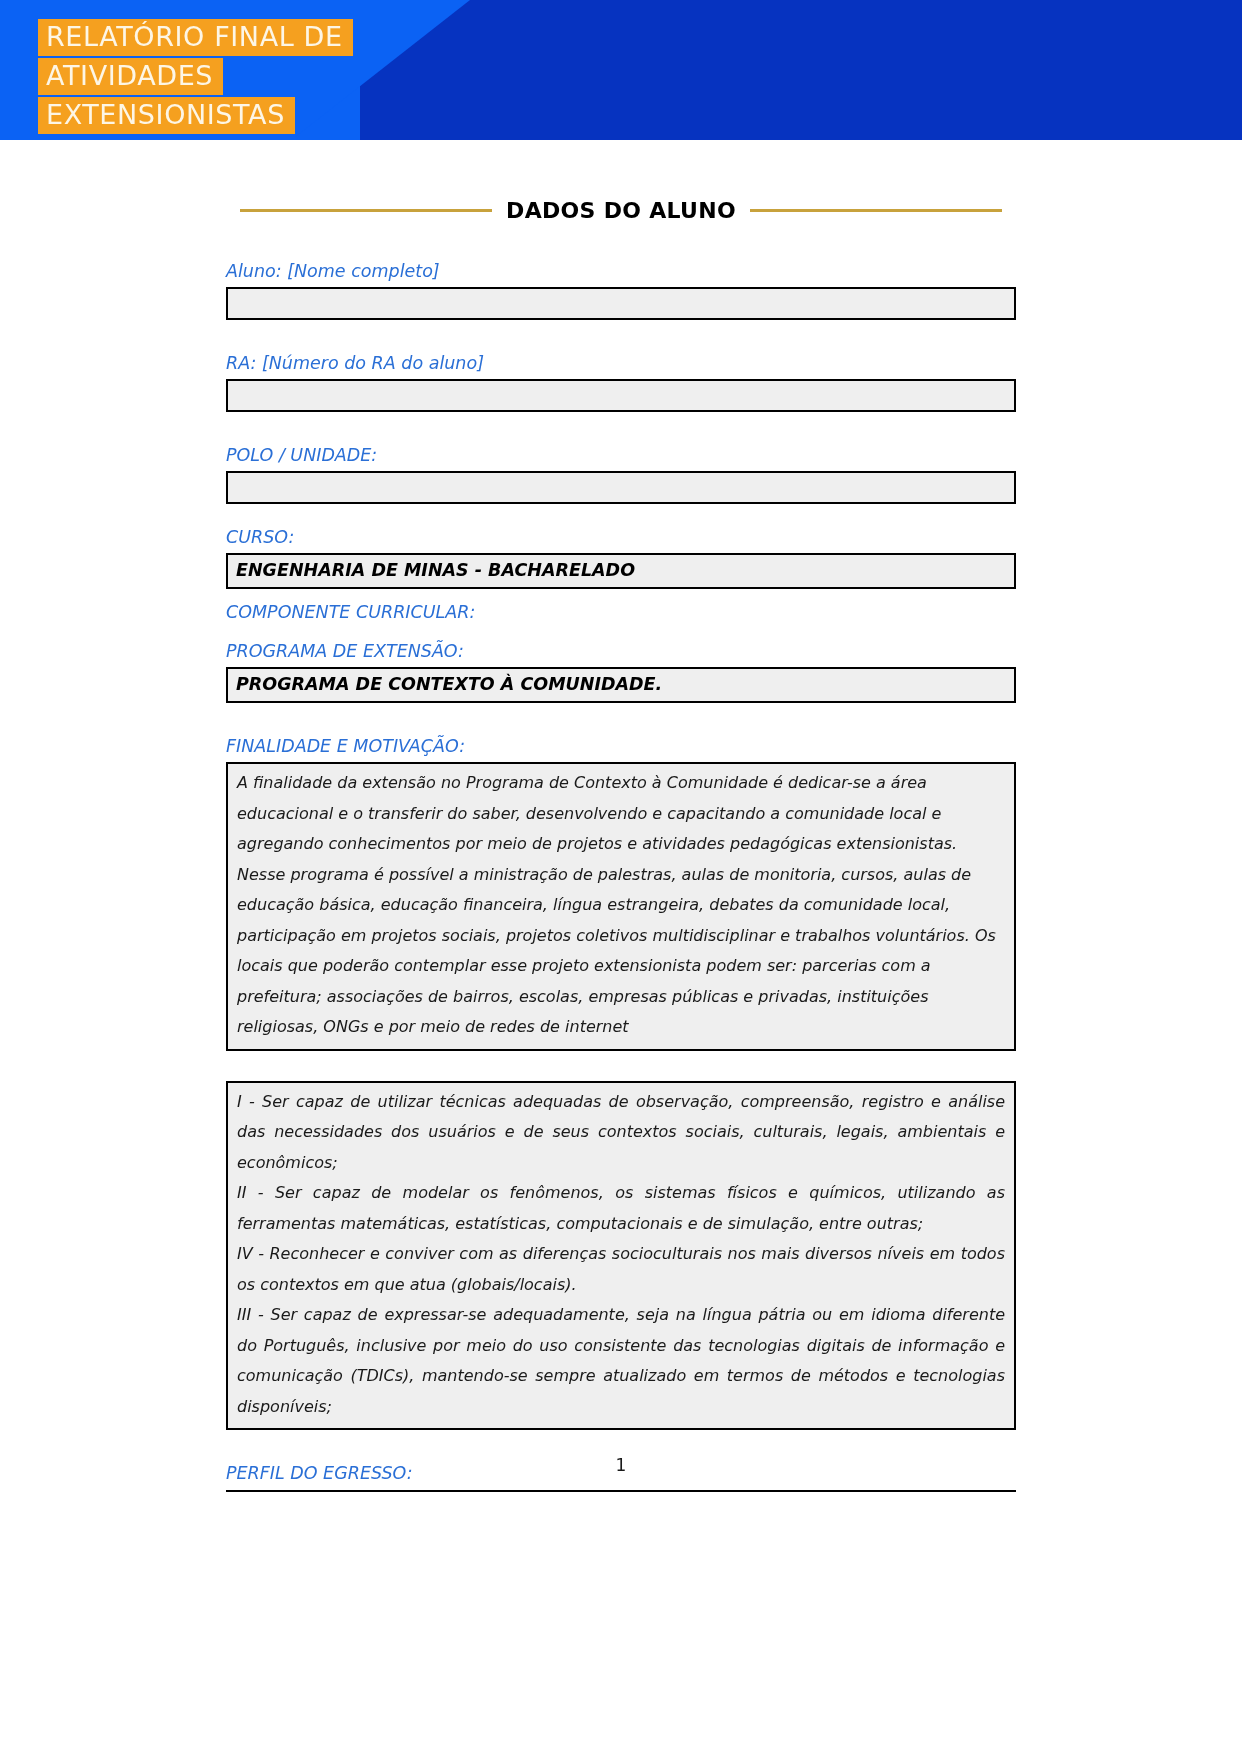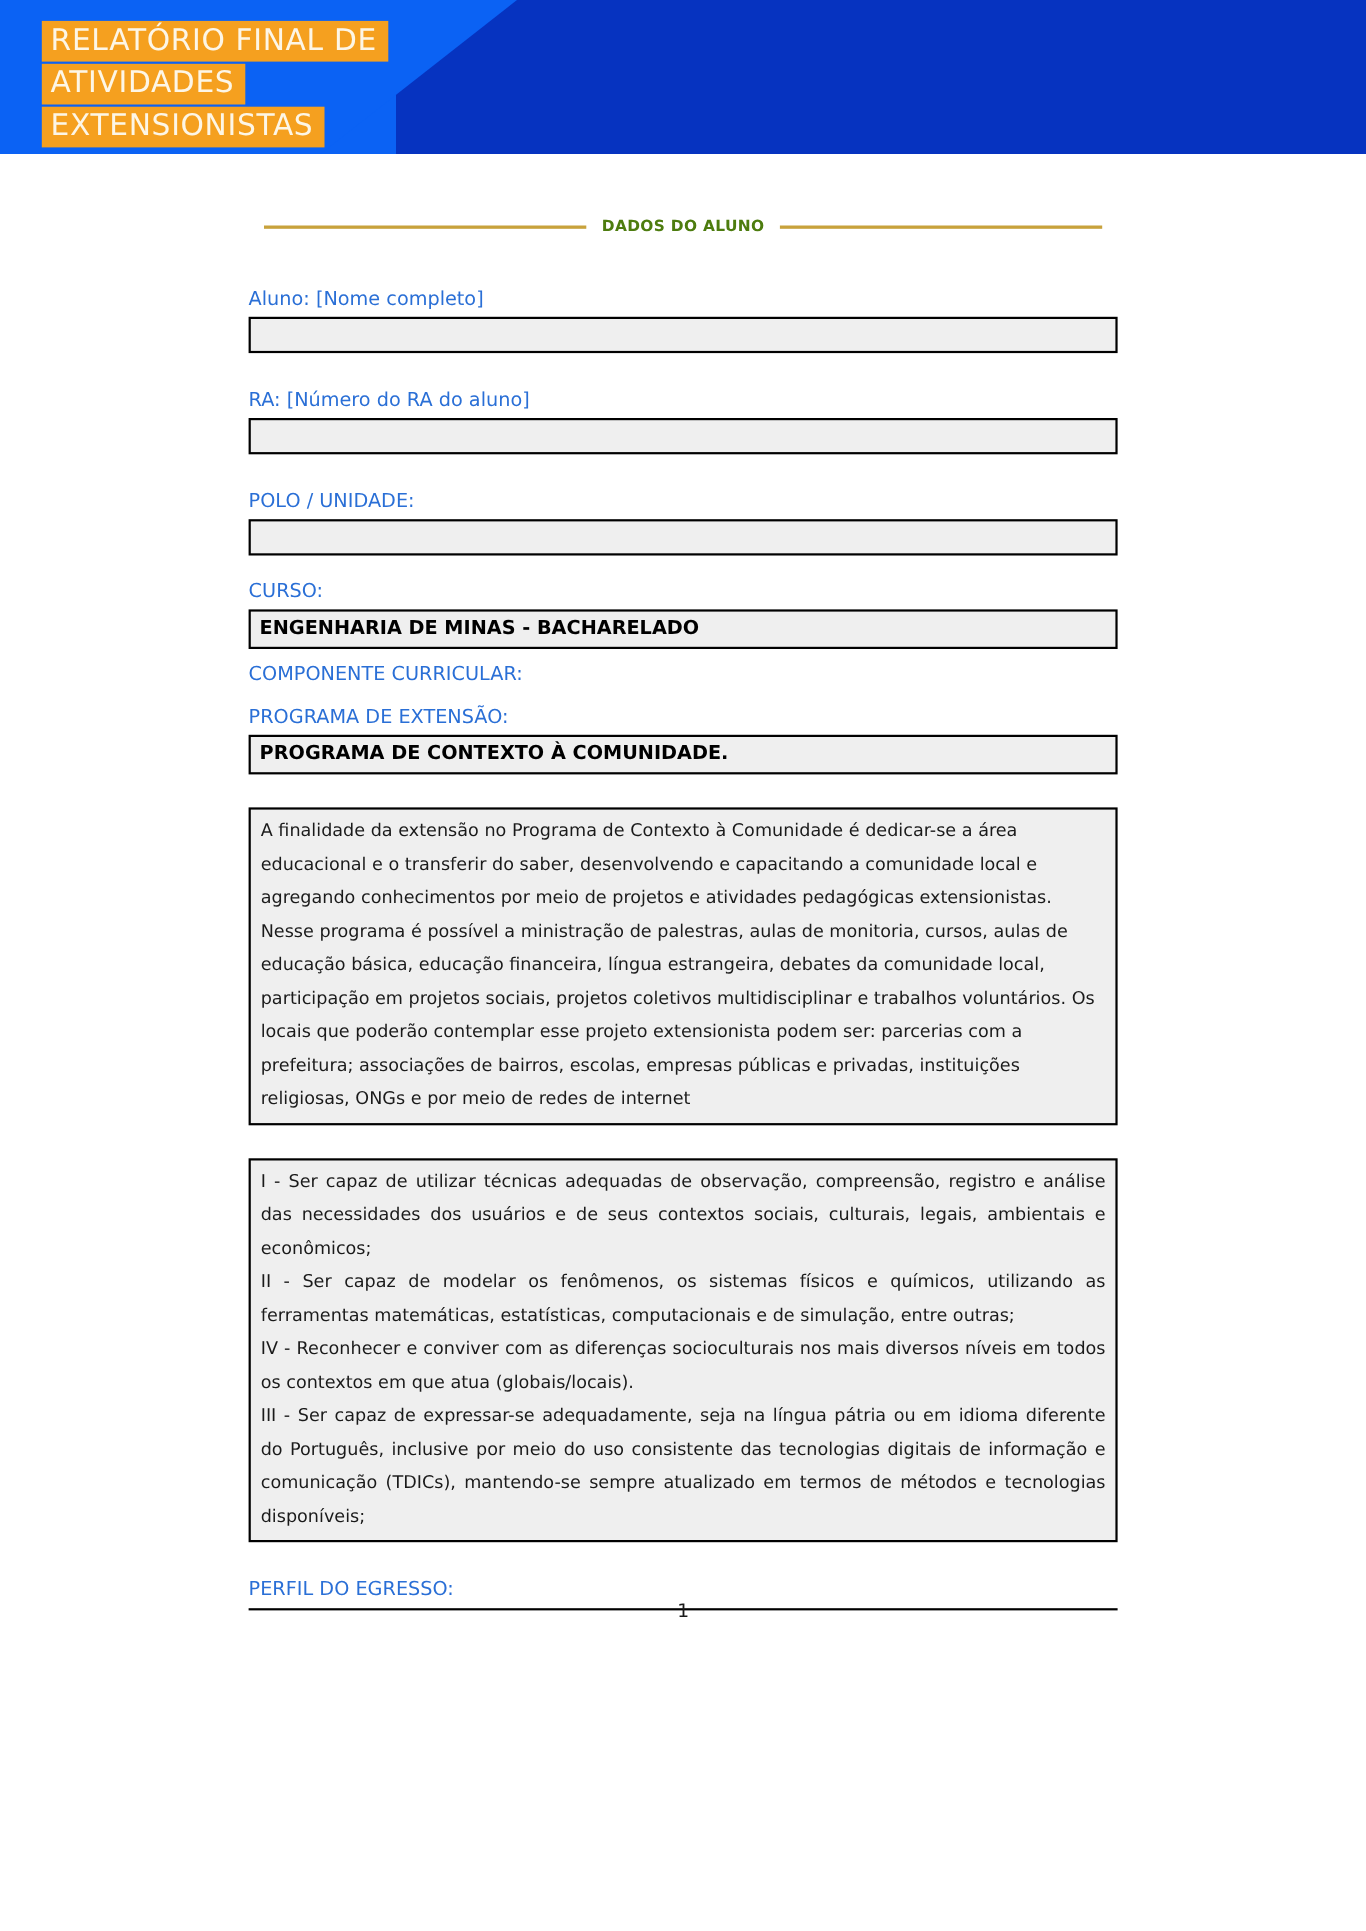--- a/index.html
+++ b/index.html
@@ -80,32 +80,33 @@
     margin: 58px auto 0 auto;
     width: 762px;
     gap: 14px;
   }
   .rule {
     flex: 1 1 auto;
     height: 3px;
     background: #c8a23c;
   }
   .section-title {
-    color: #4d7c0f;
-    font-family: "DejaVu Sans", sans-serif;
-    font-size: 14px;
+    color: #000000;
+    font-family: "DejaVu Sans", sans-serif;
+    font-size: 22px;
     font-weight: bold;
     letter-spacing: 0.3px;
     white-space: nowrap;
   }
 
   .form {
     width: 790px;
-    margin: 11px auto;
+    margin: 1px auto;
     padding-top: 34px;
+    font-style: italic;
   }
 
   .field { margin-bottom: 0; }
 
   .flabel {
     color: #2a6fd6;
     font-family: "DejaVu Sans", sans-serif;
     font-size: 17.5px;
     font-weight: 400;
     line-height: 26px;
@@ -241,20 +242,21 @@
       <div class="field">
         <div class="flabel">PROGRAMA DE EXTENSÃO:</div>
         <div class="fbox">
           <div class="fvalue">PROGRAMA DE CONTEXTO À COMUNIDADE.</div>
         </div>
       </div>
 
       <div class="gap-lg"></div>
 
       <div class="field">
+        <div class="flabel">FINALIDADE E MOTIVAÇÃO:</div>
         <div class="textbox">
           <div class="ptext">
             <span class="ln">A finalidade da extensão no Programa de Contexto à Comunidade é dedicar-se a</span>
             <span class="ln">área educacional e o transferir do saber, desenvolvendo e capacitando a</span>
             <span class="ln">comunidade local e agregando conhecimentos por meio de projetos e atividades</span>
             <span class="ln">pedagógicas extensionistas. Nesse programa é possível a ministração de palestras,</span>
             <span class="ln">aulas de monitoria, cursos, aulas de educação básica, educação financeira, língua</span>
             <span class="ln">estrangeira, debates da comunidade local, participação em projetos sociais, projetos</span>
             <span class="ln">coletivos multidisciplinar e trabalhos voluntários. Os locais que poderão contemplar</span>
             <span class="ln">esse projeto extensionista podem ser: parcerias com a prefeitura; associações de</span>

